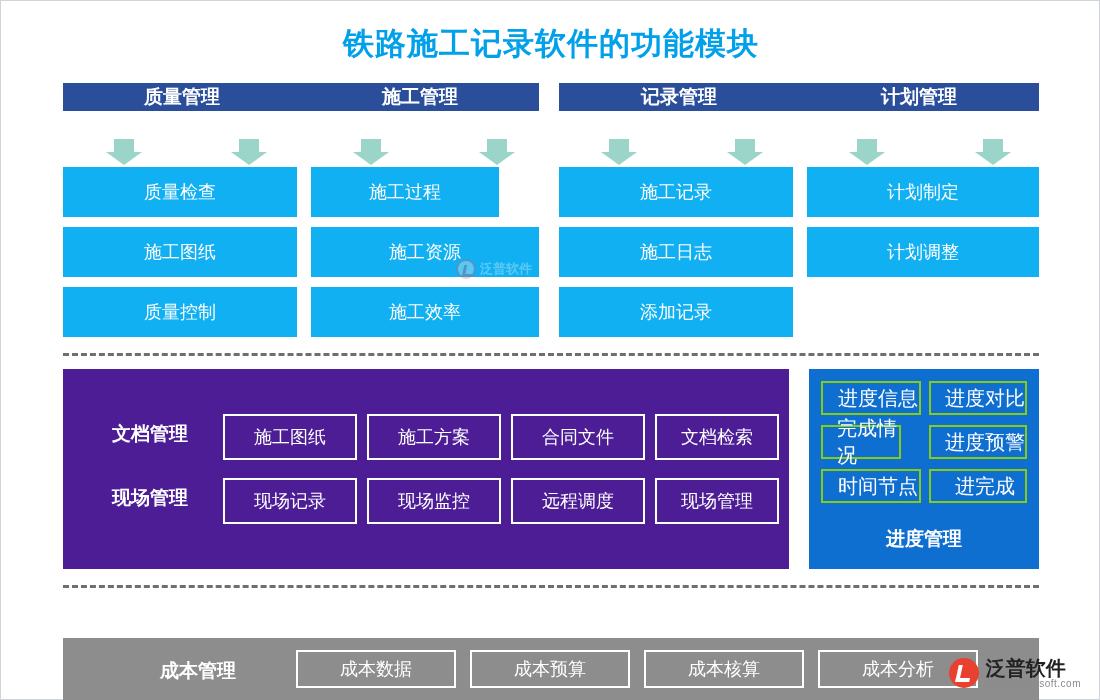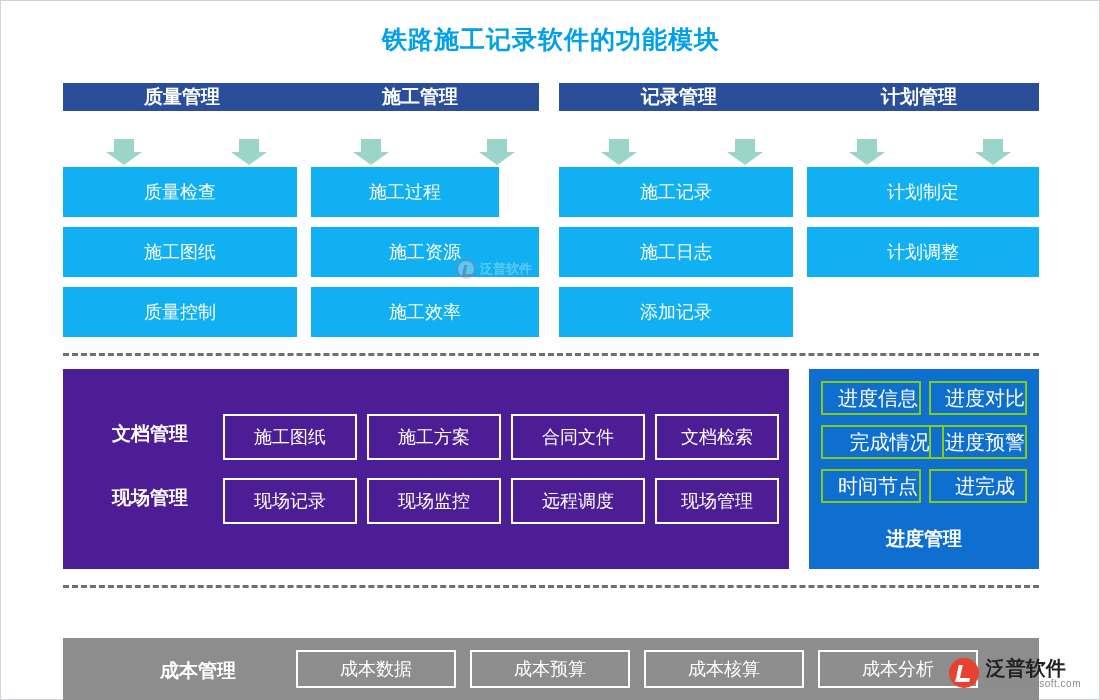--- a/index.html
+++ b/index.html
@@ -12,21 +12,21 @@
   .page {
     position: relative;
     width: 1100px; height: 700px;
     border: 1px solid #cfd4da;
     background: #fff;
   }
   .title {
     position: absolute;
     top: 22px; left: 0; width: 1100px;
     text-align: center;
-    font-size: 25px;
+    font-size: 31px;
     font-weight: bold;
     color: #00a0ea;
     letter-spacing: 1px;
   }
 
   
   .hdr {
     position: absolute;
     height: 28px;
     background: #2b4e9b;
@@ -282,21 +282,21 @@
 
     <div class="obox" style="left:160px; top:109px; width:134px;">现场记录</div>
     <div class="obox" style="left:304px; top:109px; width:134px;">现场监控</div>
     <div class="obox" style="left:448px; top:109px; width:134px;">远程调度</div>
     <div class="obox" style="left:592px; top:109px; width:124px;">现场管理</div>
   </div>
 
   <div class="progpanel" style="left:808px; top:368px; width:230px; height:200px;">
     <div class="pbox" style="left:12px; top:12px; width:100px;">进度信息</div>
     <div class="pbox" style="left:120px; top:12px; width:98px;">进度对比</div>
-    <div class="pbox" style="left:12px; top:56px; width:123px;">完成情况</div>
+    <div class="pbox" style="left:12px; top:56px; width:80px;">完成情况</div>
     <div class="pbox" style="left:120px; top:56px; width:98px;">进度预警</div>
     <div class="pbox" style="left:12px; top:100px; width:100px;">时间节点</div>
     <div class="pbox" style="left:120px; top:100px; width:98px;">进完成</div>
     <div class="ptitle" style="left:0; top:148px; width:230px; height:44px;">进度管理</div>
   </div>
 
   <div class="dash" style="top:584px;"></div>
 
   <div class="graypanel" style="left:62px; top:600px; width:976px; height:62px;">
     <div class="gray-label" style="left:40px; top:20px; width:190px;">成本管理</div>

